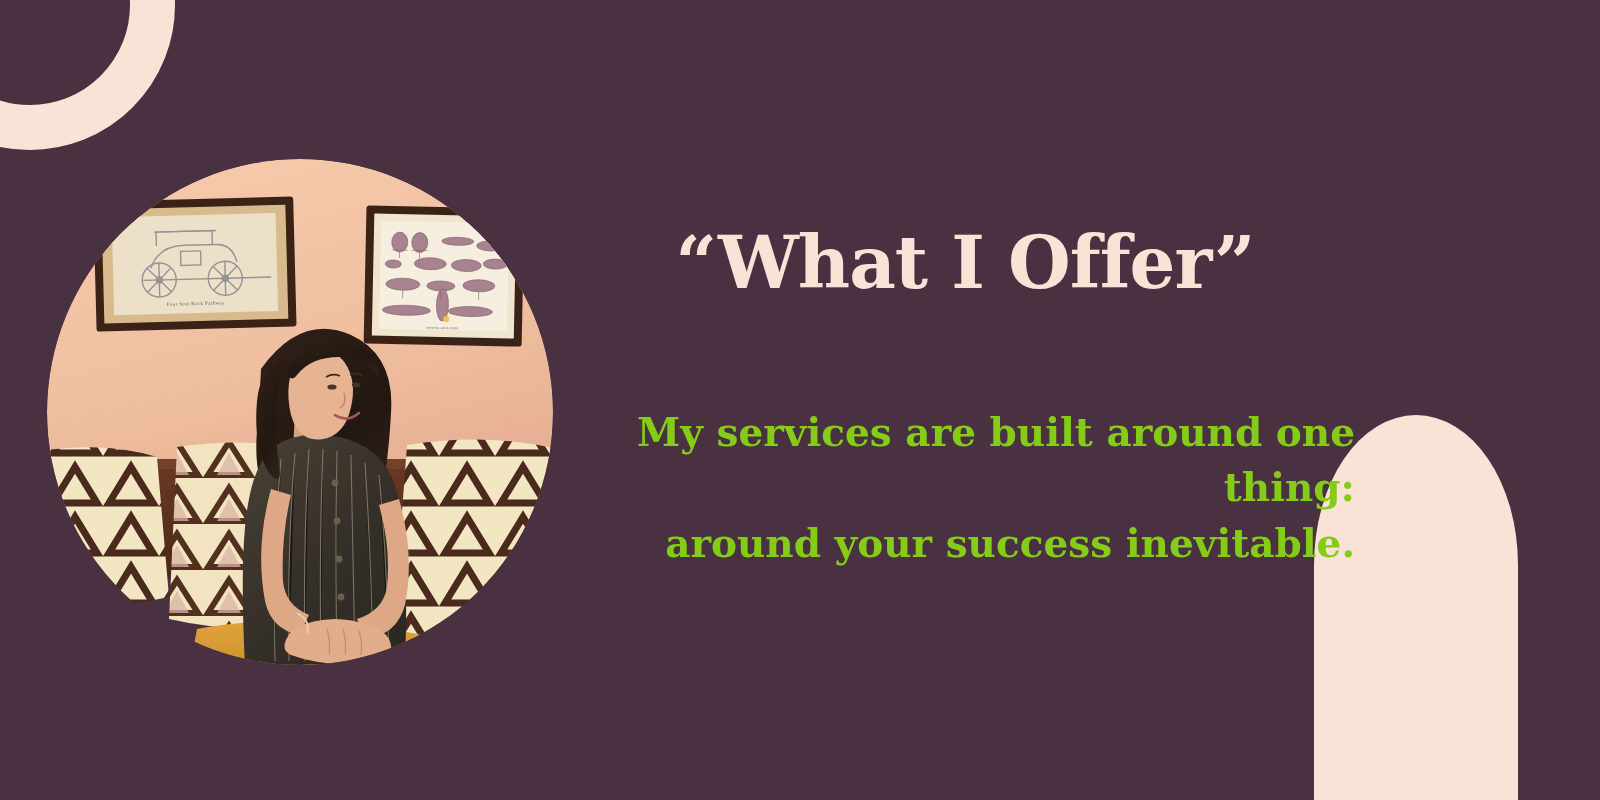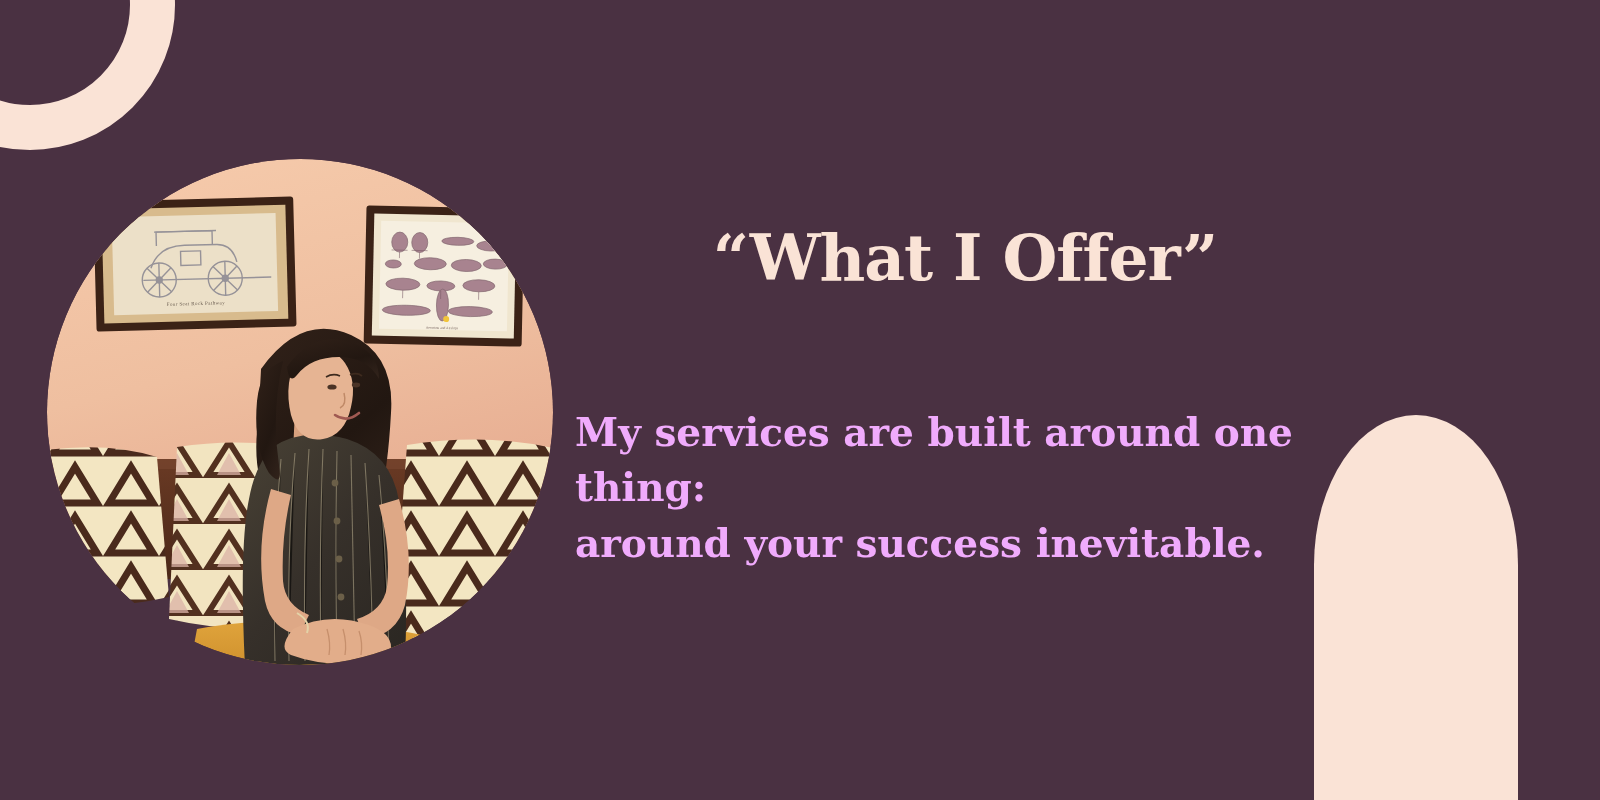--- a/index.html
+++ b/index.html
@@ -57,31 +57,31 @@
     width:780px; height:800px;
   }
 
   .headline {
     position:absolute;
     top:225px; left:0; width:780px;
     text-align:center;
     color:#fae3d6;
     font-family:"DejaVu Serif", "Liberation Serif", serif;
     font-weight:700;
-    font-size:63px;
+    font-size:72px;
     line-height:1.05;
     letter-spacing:-1px;
     white-space:nowrap;
   }
 
   .subhead {
     position:absolute;
     top:405px; left:0; width:780px;
-    text-align:left;
-    color:#f0abfc;
+    text-align:right;
+    color:#84cc16;
     font-family:"DejaVu Serif", "Liberation Serif", serif;
     font-weight:700;
     font-size:39px;
     line-height:1.42;
   }
   .subhead-line { display:block; }
 </style>
 </head>
 <body>
 

